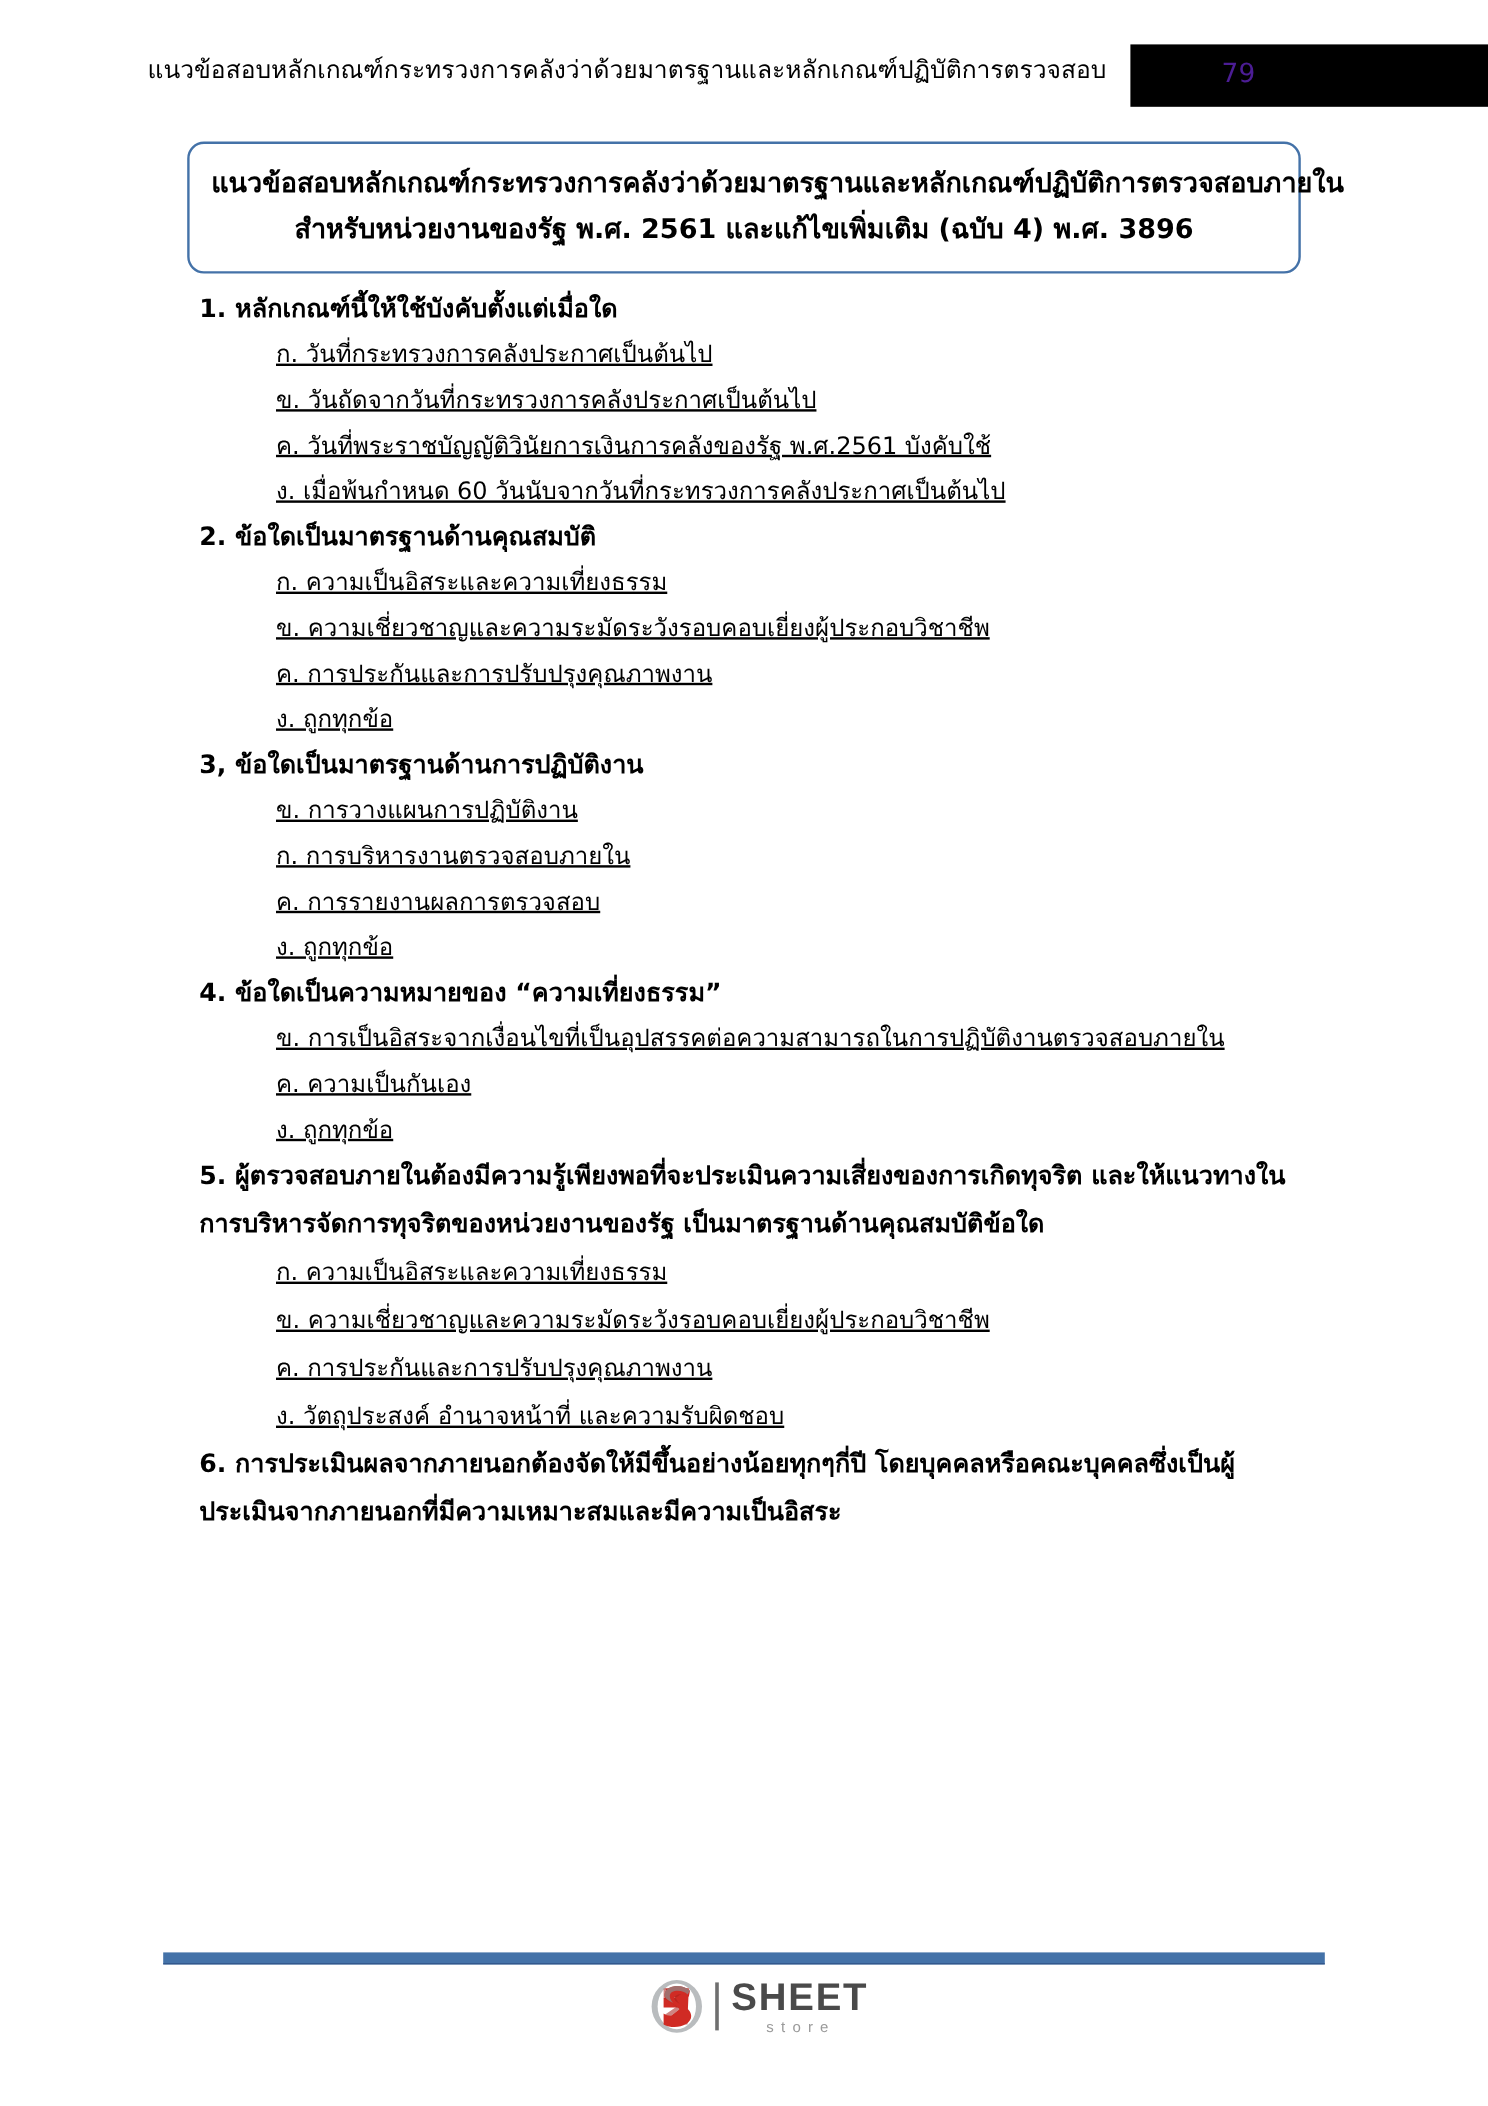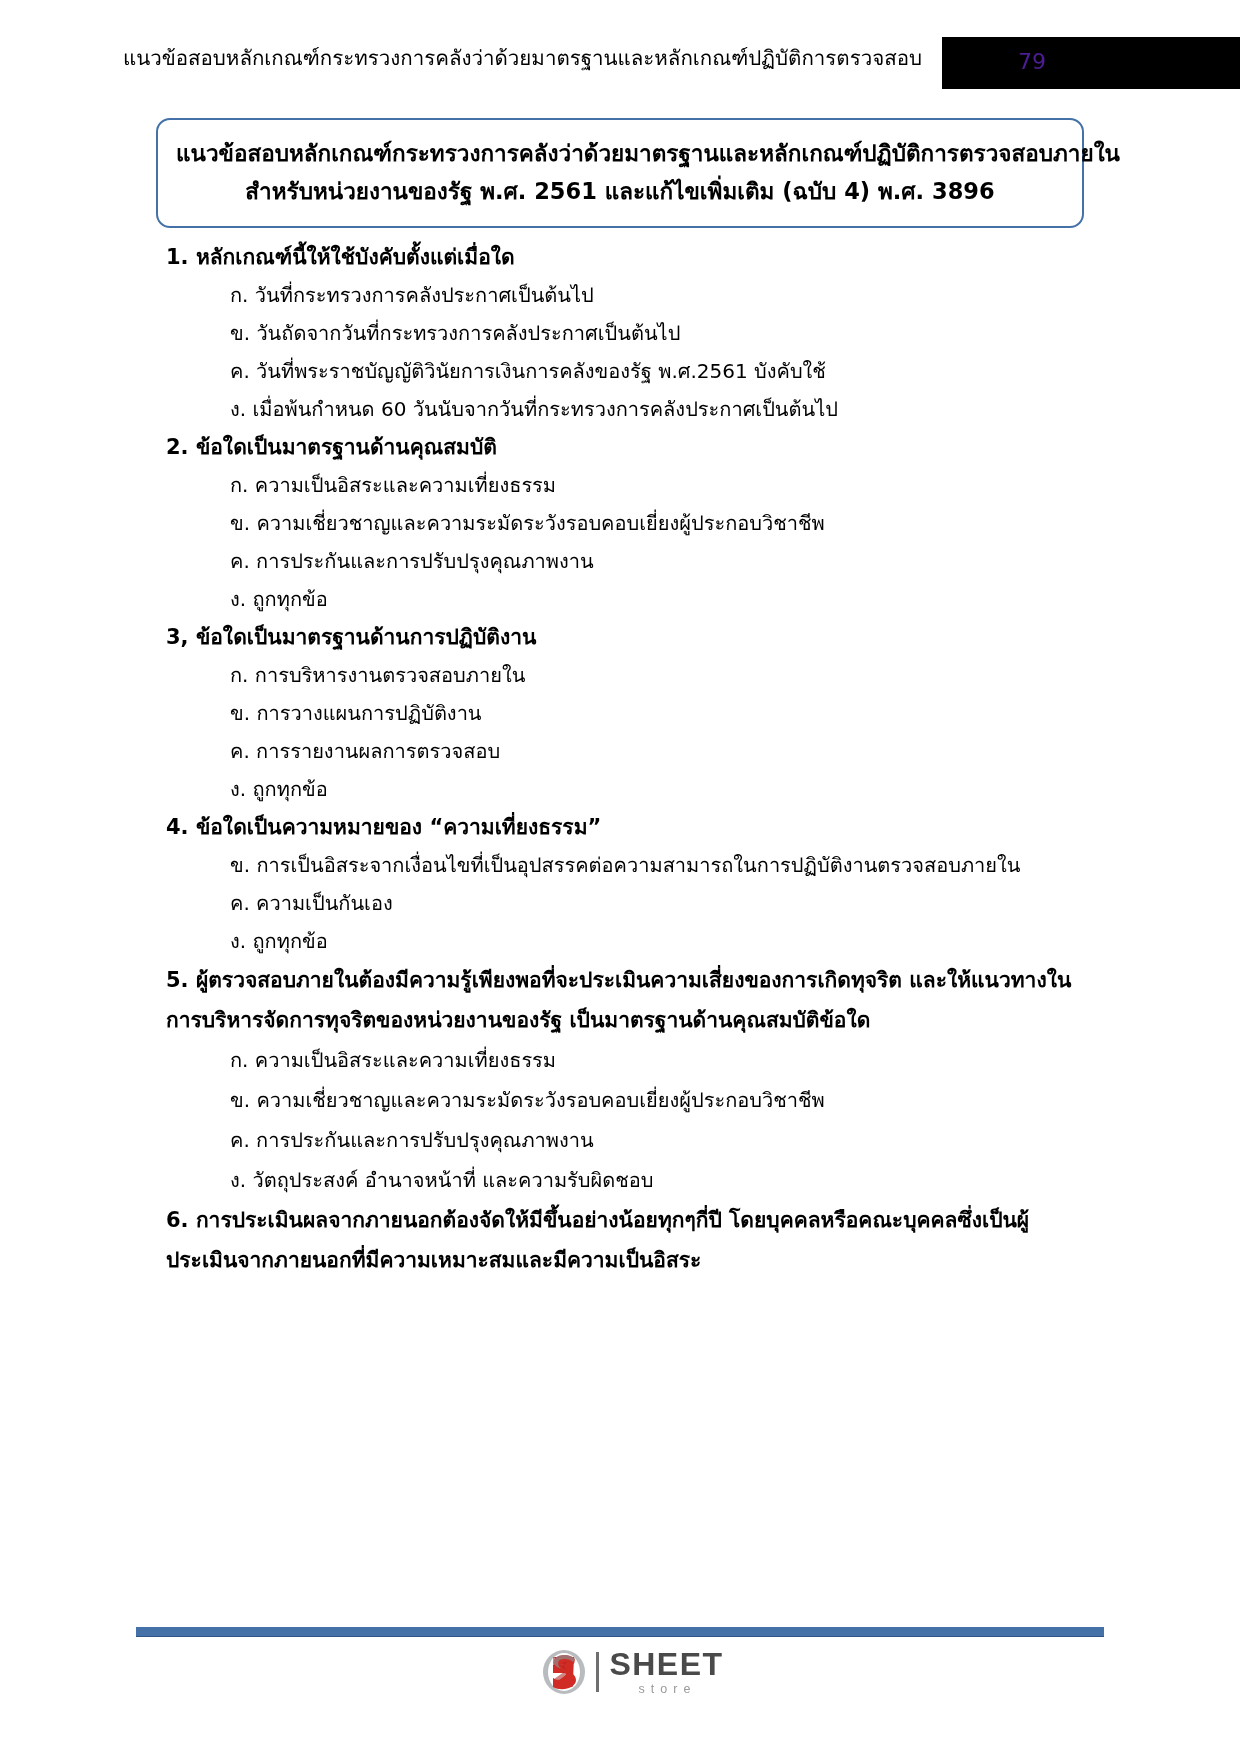--- a/index.html
+++ b/index.html
@@ -95,20 +95,21 @@
     line-height: 40px;
   }
   .q-text .num { font-weight: bold; }
 
   .opt {
     font-size: 20px;
     line-height: 38px;
     margin: 0;
     padding: 0 16px 0 230px;
     white-space: nowrap;
+    text-decoration: underline;
   }
   .opt.tight { line-height: 40px; }
 
   
   .opt-grid {
     padding-left: 230px;
     display: grid;
     grid-template-columns: 337px 1fr;
     row-gap: 0px;
   }
@@ -207,22 +208,22 @@
     <p class="opt">ข. ความเชี่ยวชาญและความระมัดระวังรอบคอบเยี่ยงผู้ประกอบวิชาชีพ</p>
     <p class="opt">ค. การประกันและการปรับปรุงคุณภาพงาน</p>
     <p class="opt">ง. ถูกทุกข้อ</p>
   </div>
 
   <div class="q-block">
     <p class="q-text">
       <span class="num">3,</span>
       <span>ข้อใดเป็นมาตรฐานด้านการปฏิบัติงาน</span>
     </p>
+    <p class="opt">ข. การวางแผนการปฏิบัติงาน</p>
     <p class="opt">ก. การบริหารงานตรวจสอบภายใน</p>
-    <p class="opt">ข. การวางแผนการปฏิบัติงาน</p>
     <p class="opt">ค. การรายงานผลการตรวจสอบ</p>
     <p class="opt">ง. ถูกทุกข้อ</p>
   </div>
 
   <div class="q-block">
     <p class="q-text">
       <span class="num">4.</span>
       <span>ข้อใดเป็นความหมายของ “ความเที่ยงธรรม”</span>
     </p>
     <p class="opt">ข. การเป็นอิสระจากเงื่อนไขที่เป็นอุปสรรคต่อความสามารถในการปฏิบัติงานตรวจสอบภายใน</p>

